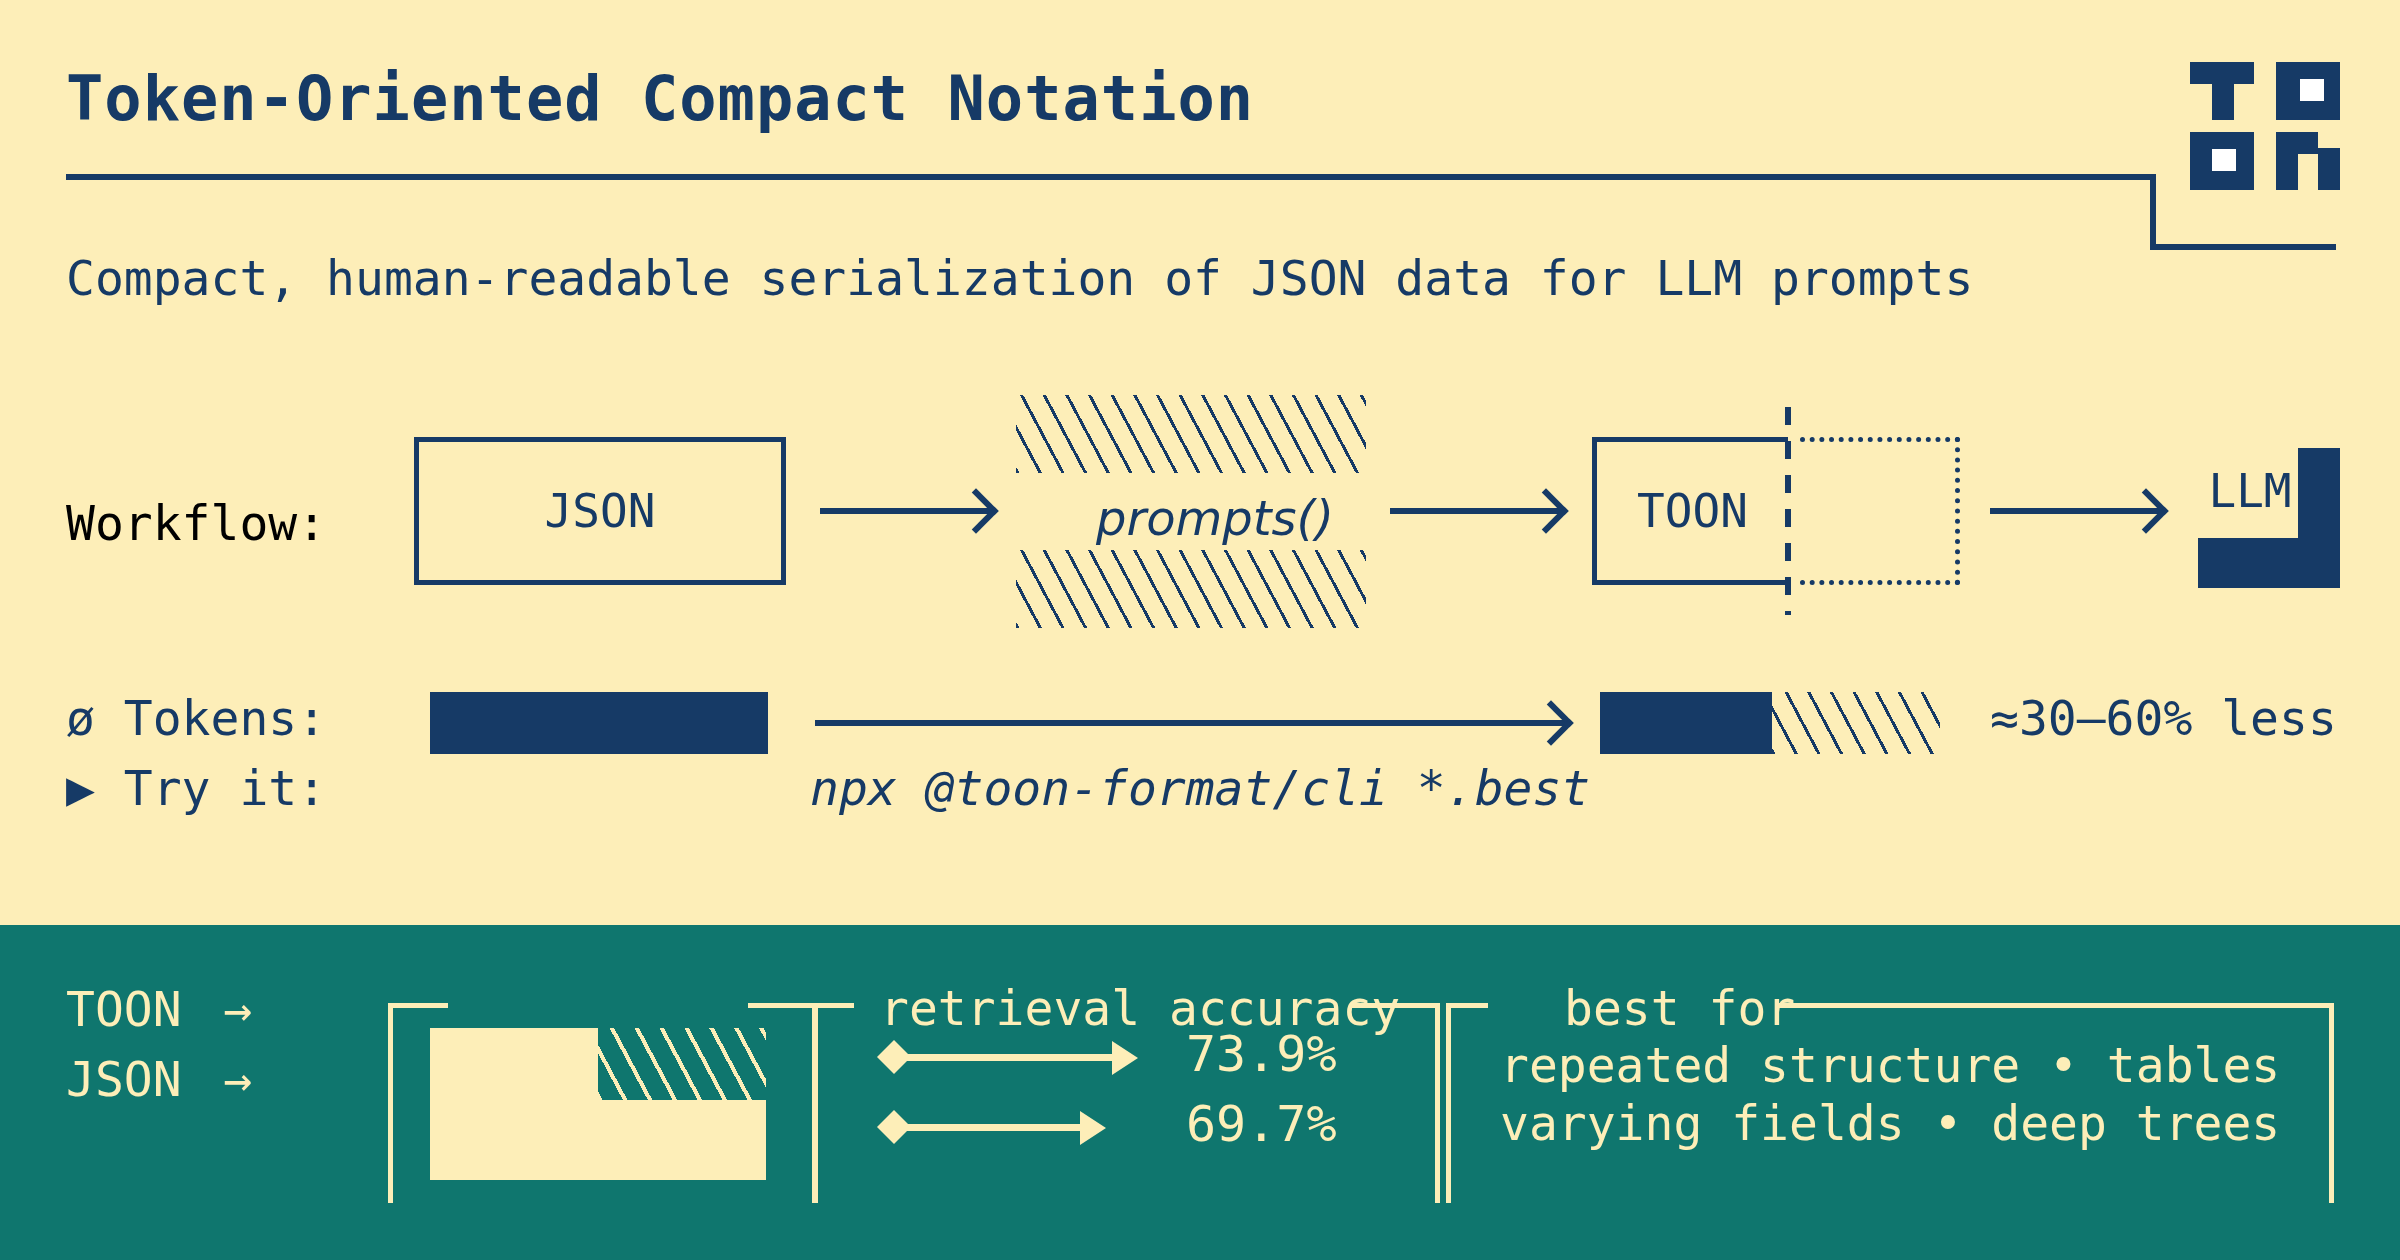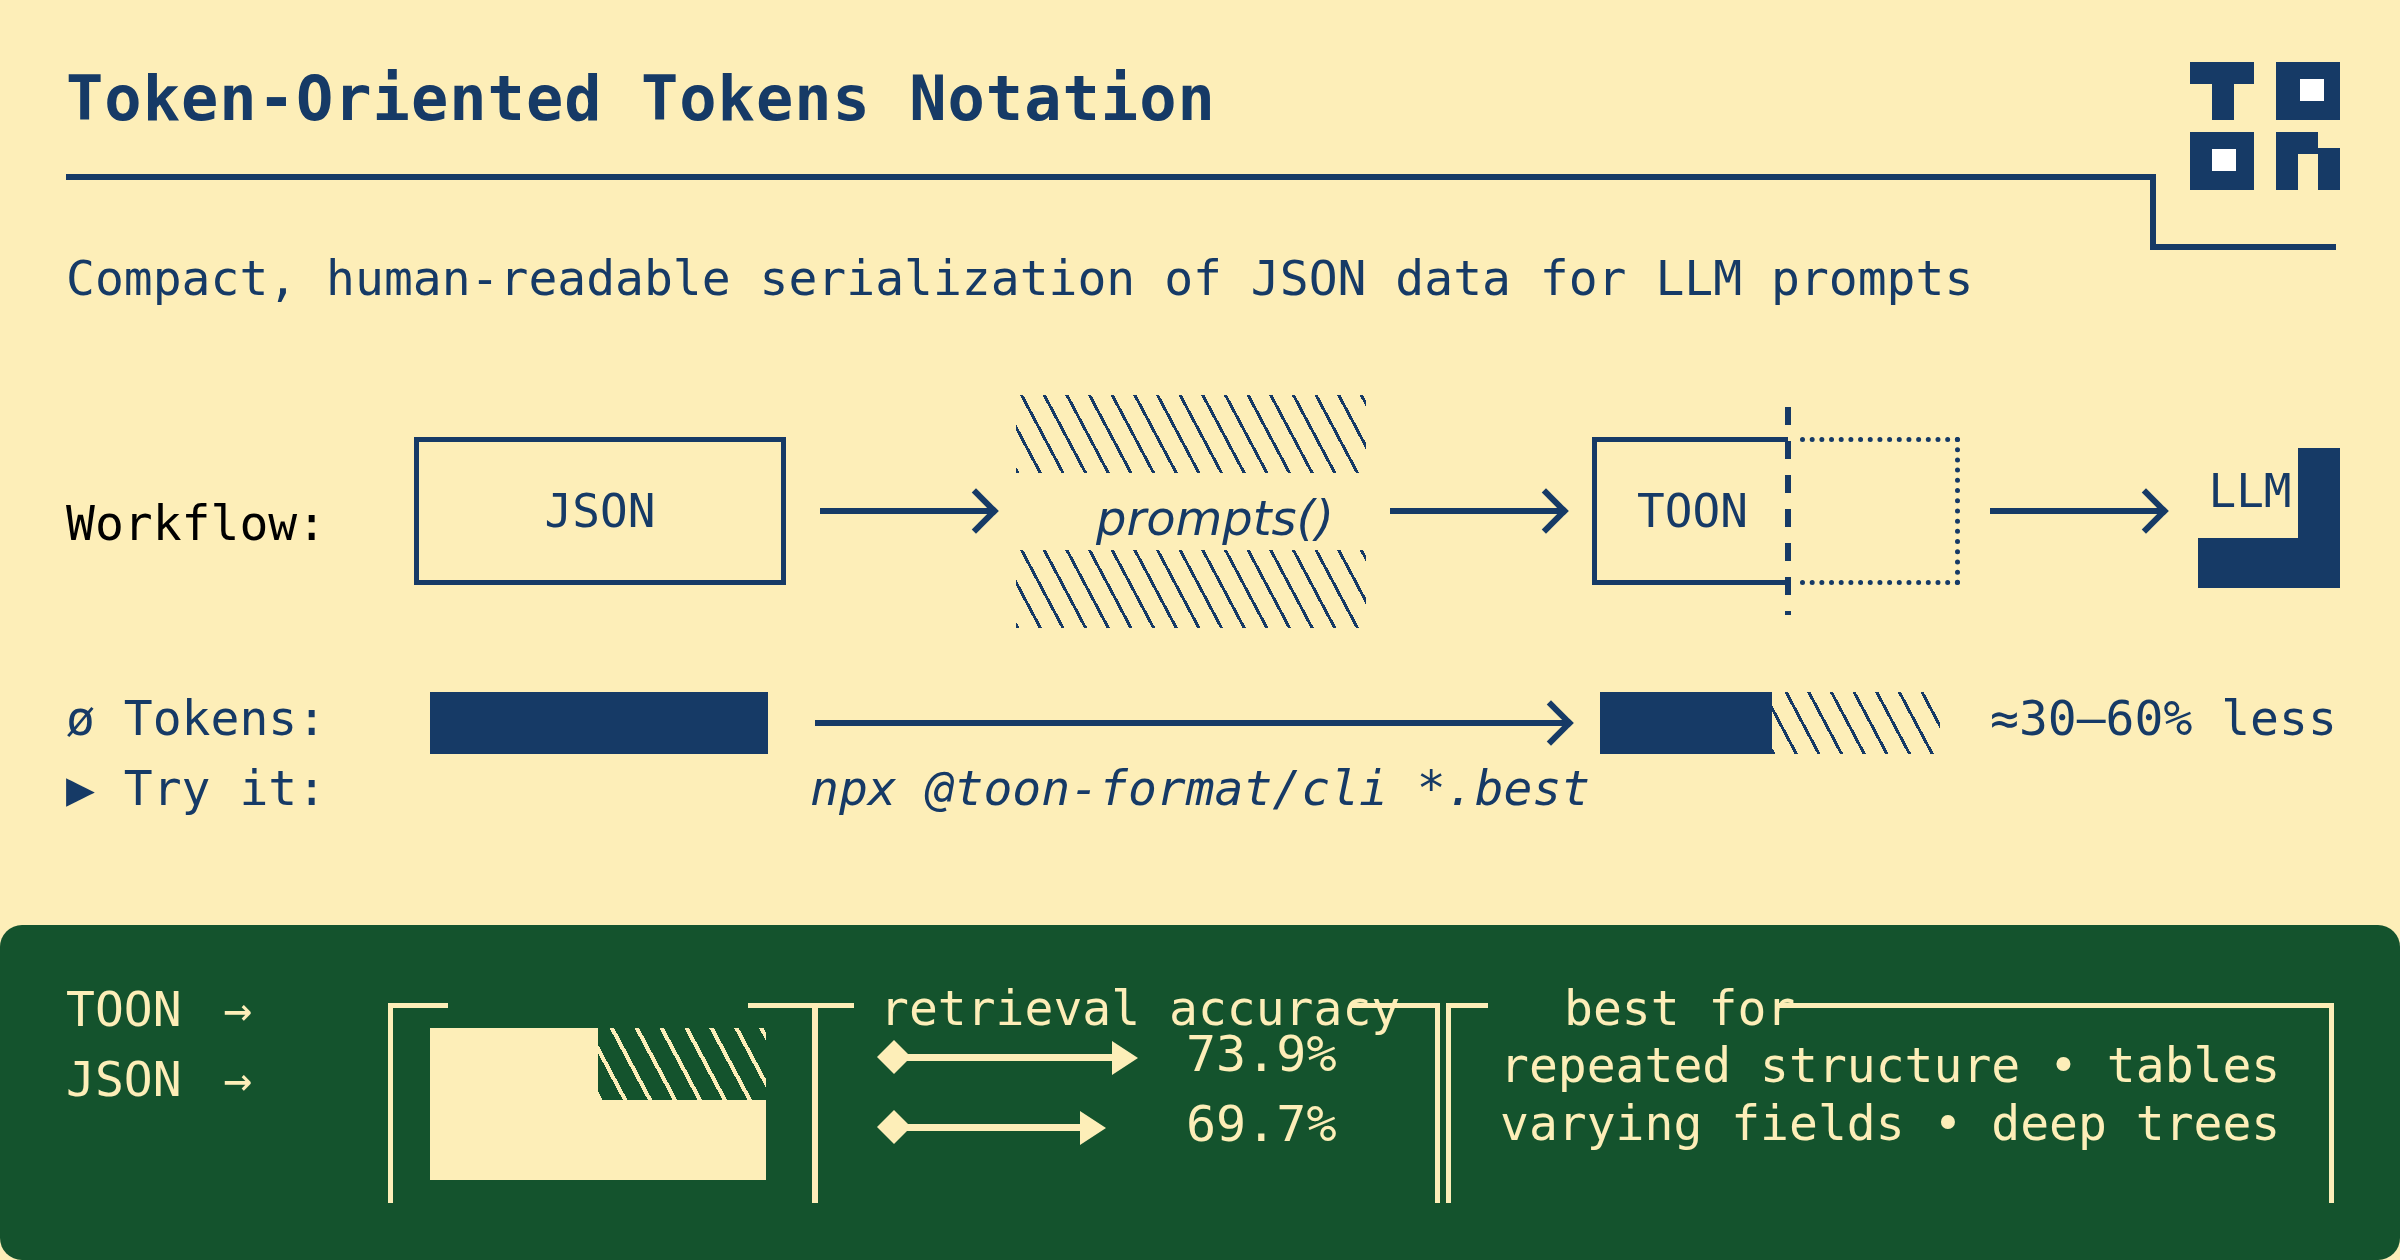--- a/index.html
+++ b/index.html
@@ -100,21 +100,21 @@
   .try-label{left:66px;top:760px;font-size:48px;color:#163a66;white-space:nowrap;}
   .bar-a{left:430px;top:692px;width:338px;height:62px;background:#163a66;}
   .bar-b-solid{left:1600px;top:692px;width:172px;height:62px;background:#163a66;}
   .bar-b-hatch{left:1772px;top:692px;width:168px;height:62px;
     background-image:repeating-linear-gradient(
       62deg,#163a66 0px,#163a66 3px,transparent 3px,transparent 20px);}
   .less-label{left:1990px;top:690px;font-size:48px;color:#163a66;white-space:nowrap;}
   .npx-cmd{left:810px;top:760px;font-size:48px;font-style:italic;color:#163a66;white-space:nowrap;}
 
   
-  #bottom-panel{left:0;top:925px;width:2400px;height:335px;background:#14532d;border-radius:22px;}
+  #bottom-panel{left:0;top:925px;width:2400px;height:335px;background:#0f766e;}
   .row-lbl{position:absolute;font-size:48px;color:#fdeeb8;white-space:nowrap;}
   .row-lbl .arw{display:inline-block;margin-left:42px;}
 
   
   .brk{position:absolute;}
   .brk .v{position:absolute;width:5px;background:#fdeeb8;}
   .brk .h{position:absolute;height:5px;background:#fdeeb8;}
   .brk-title{
     position:absolute;font-size:48px;color:#fdeeb8;white-space:nowrap;
   }
@@ -130,21 +130,21 @@
     border-top:17px solid transparent;border-bottom:17px solid transparent;
     border-left:26px solid #fdeeb8;}
   .pct{position:absolute;font-size:50px;color:#fdeeb8;white-space:nowrap;}
   .bestline{position:absolute;font-size:48px;color:#fdeeb8;white-space:nowrap;}
 </style>
 </head>
 <body>
 
 <div class="stage">
 
-  <div class="abs" id="page-title">Token-Oriented Tokens Notation</div>
+  <div class="abs" id="page-title">Token-Oriented Compact Notation</div>
 
   <div class="abs div-h1"></div>
   <div class="abs div-v"></div>
   <div class="abs div-h2"></div>
 
   <div class="abs" id="subtitle">Compact, human-readable serialization of JSON data for LLM prompts</div>
 
   <div class="abs" id="logo">
 
     <span class="lg" style="left:0;top:0;width:64px;height:22px;"></span>

